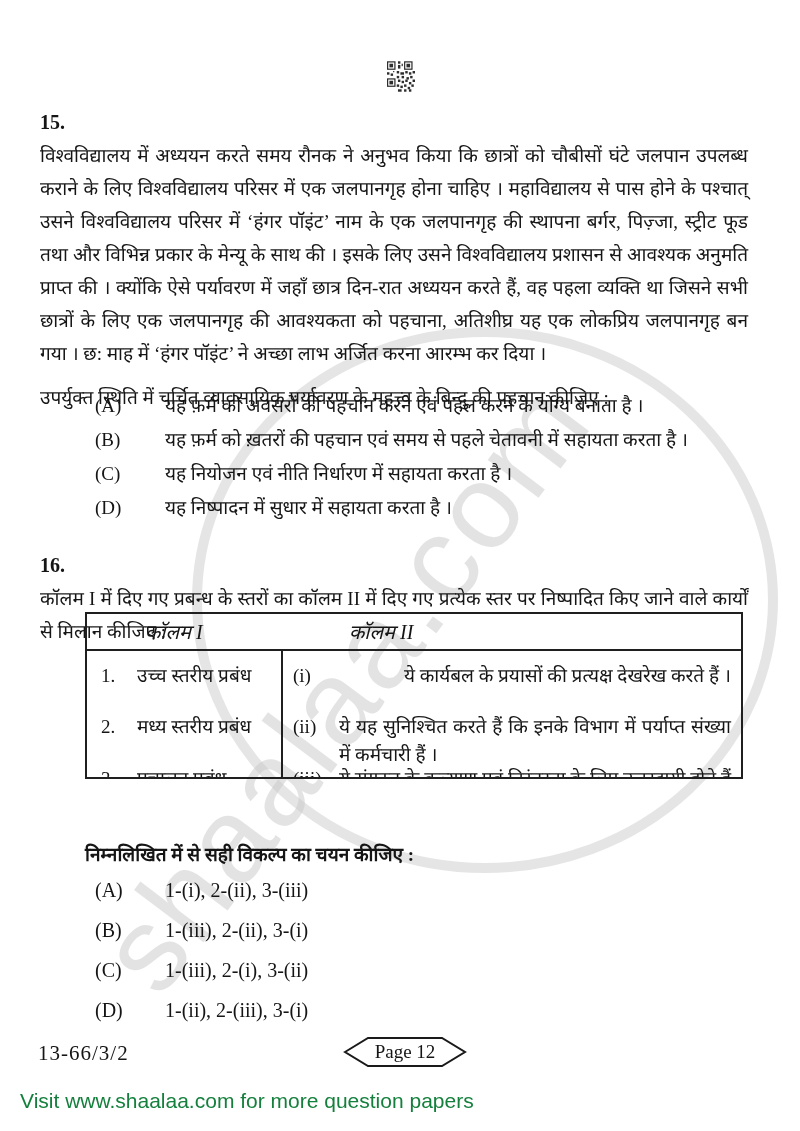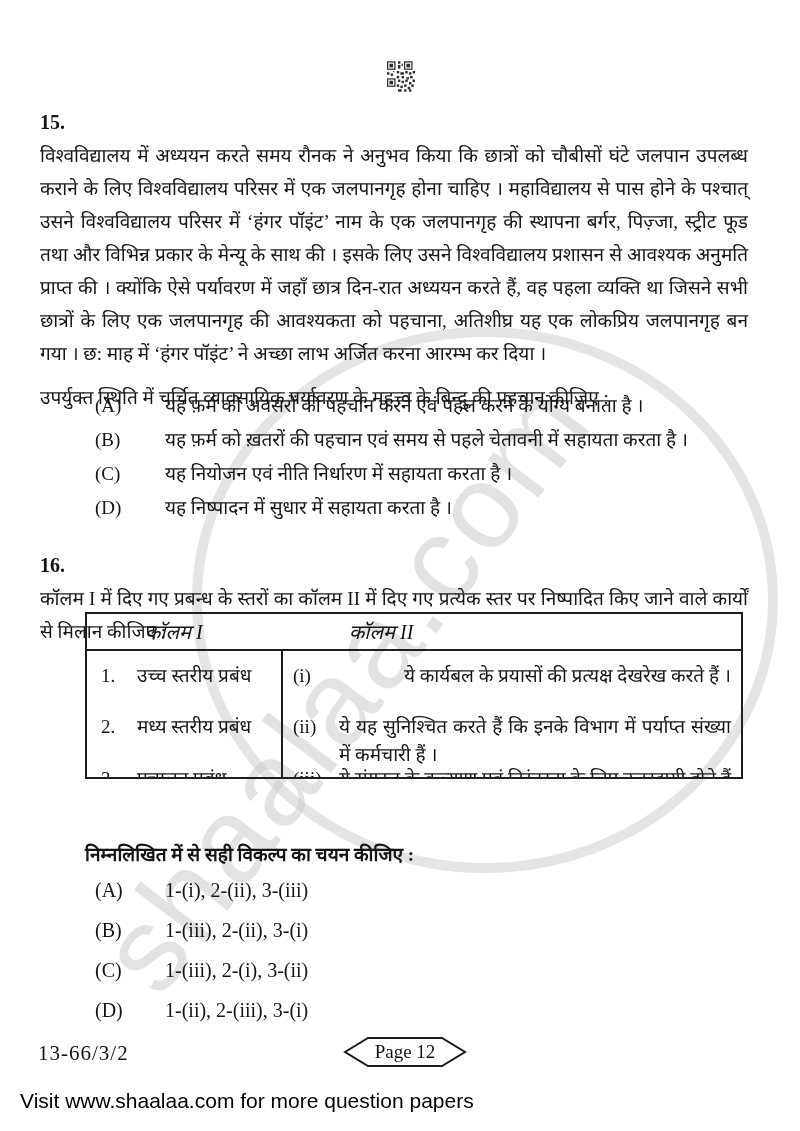--- a/index.html
+++ b/index.html
@@ -47,21 +47,21 @@
   .c2 .r1 .t{text-align:right;}
   
   .subprompt{position:absolute;top:841px;left:85px;width:660px;font-size:19px;font-weight:bold;}
   
   .fcode{position:absolute;left:38px;top:1041px;font-size:21px;letter-spacing:1px;font-weight:500;}
   .pagebadge{position:absolute;left:343px;top:1036px;width:124px;height:32px;}
   .pagebadge svg{position:absolute;inset:0;}
   .pagebadge .pbl{position:absolute;inset:0;display:flex;align-items:center;justify-content:center;
     font-size:19px;padding-bottom:1px;}
   .promo{position:absolute;left:20px;top:1089px;font-family:"Liberation Sans","DejaVu Sans",sans-serif;
-    font-size:21px;color:#000000;text-align:right;}
+    font-size:21px;color:#15803d;text-align:right;}
 </style>
 </head>
 <body>
 
 <div class="page">
 
   <svg class="wm" width="800" height="1131" viewBox="0 0 800 1131">
     <ellipse cx="485" cy="600" rx="288" ry="268" fill="none" stroke="#cfcfcf" stroke-width="10" opacity="0.55"></ellipse>
     <text transform="translate(160,1000) rotate(-53)" font-family="Liberation Sans, DejaVu Sans, sans-serif" font-size="120" letter-spacing="4" fill="#c9c9c9" opacity="0.5">shaalaa.com</text>
   </svg>

